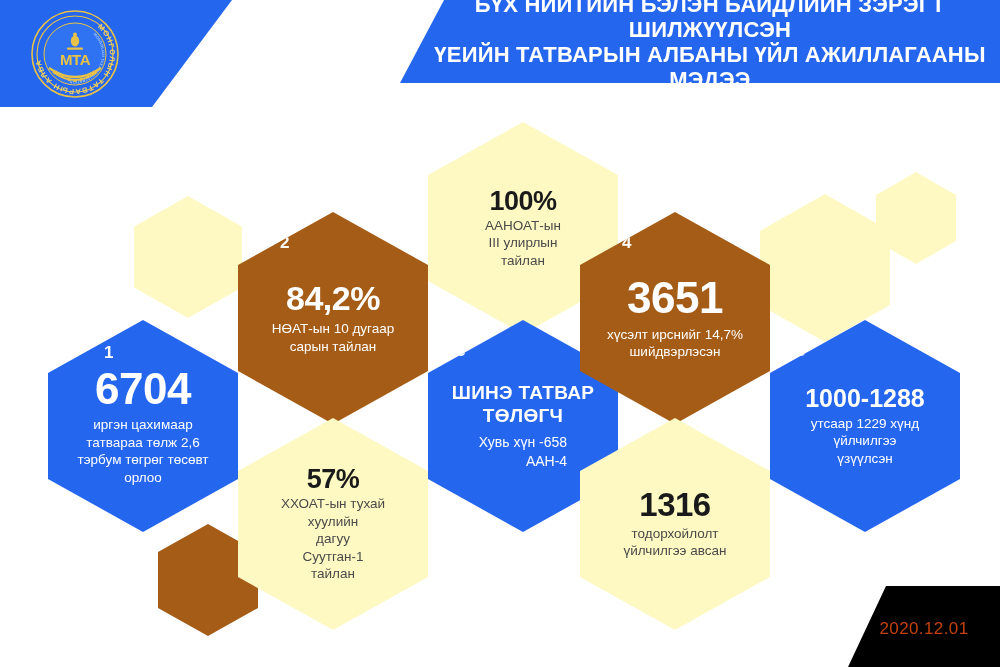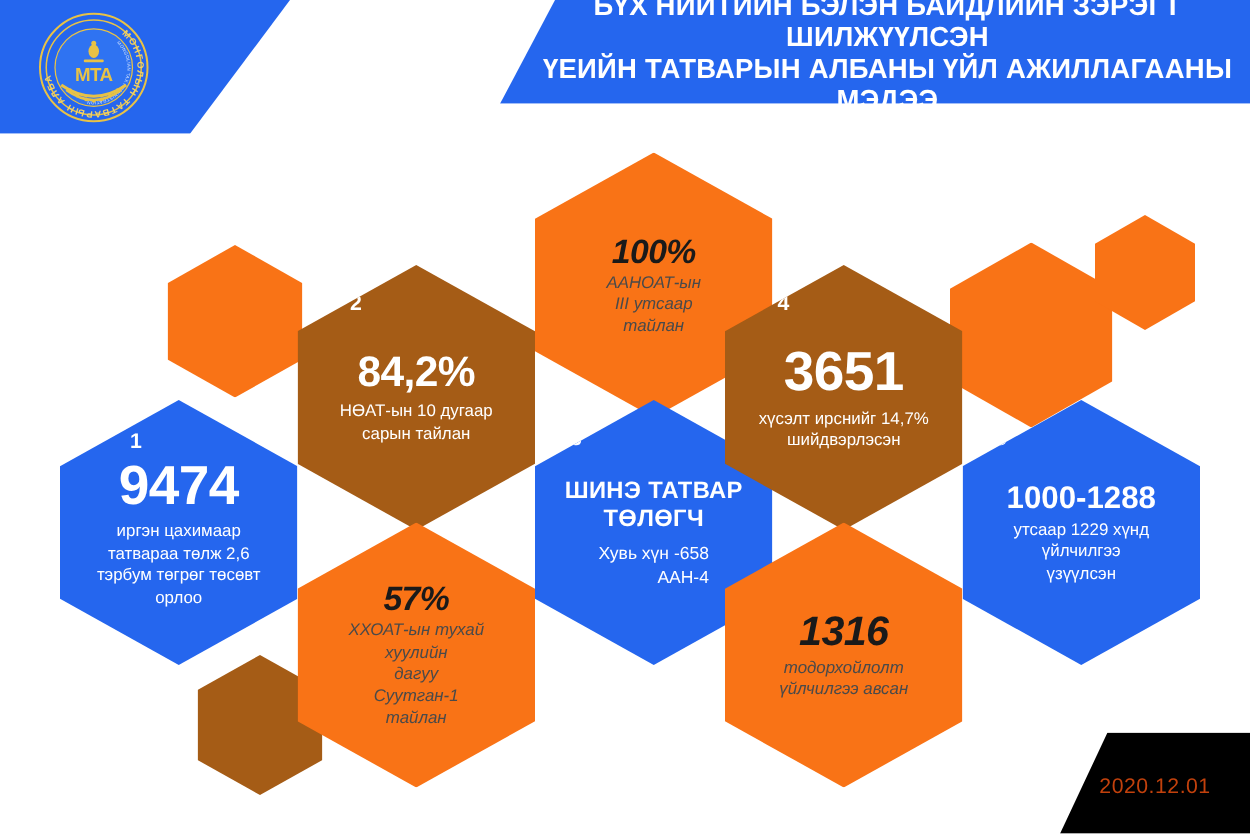--- a/index.html
+++ b/index.html
@@ -45,21 +45,21 @@
     display:flex;flex-direction:column;align-items:center;justify-content:center;
     text-align:center;
   }
   
   .hex.flat{
     clip-path:polygon(50% 0%, 100% 25%, 100% 75%, 50% 100%, 0% 75%, 0% 25%);
     -webkit-clip-path:polygon(50% 0%, 100% 25%, 100% 75%, 50% 100%, 0% 75%, 0% 25%);
   }
   .hex.blue{background:#2566EE;color:#ffffff;}
   .hex.orange{background:#A55C16;color:#ffffff;}
-  .hex.gray{background:#f97316;color:#3A3A3A;font-style:italic;}
+  .hex.gray{background:#fef9c3;color:#3A3A3A;}
 
   .hex .num{
     position:absolute;font-weight:bold;font-size:17px;color:#ffffff;line-height:1;
   }
   .hex .big{
     font-weight:bold;font-size:44px;line-height:1.05;margin-bottom:4px;
     letter-spacing:-0.5px;
   }
   .hex .big.small{font-size:25px;letter-spacing:0;}
   .hex .big.med{font-size:34px;}
@@ -159,27 +159,27 @@
   </div>
 
   <div class="hex flat gray" id="dec-left"></div>
   <div class="hex flat gray" id="dec-right1"></div>
   <div class="hex flat gray" id="dec-right2"></div>
   <div class="hex flat orange" id="dec-orange"></div>
 
   <div class="hex flat gray" id="hexTop100">
     <div class="big">100%</div>
     <div class="cap">ААНОАТ-ын
-III утсаар
+III улирлын
 тайлан</div>
   </div>
 
   <div class="hex flat blue" id="hex1">
     <span class="num tl">1</span>
-    <div class="big">9474</div>
+    <div class="big">6704</div>
     <div class="cap">иргэн цахимаар
 татвараа төлж 2,6
 тэрбум төгрөг төсөвт
 орлоо</div>
   </div>
 
   <div class="hex flat orange" id="hex2">
     <span class="num tl">2</span>
     <div class="big med">84,2%</div>
     <div class="cap">НӨАТ-ын 10 дугаар

